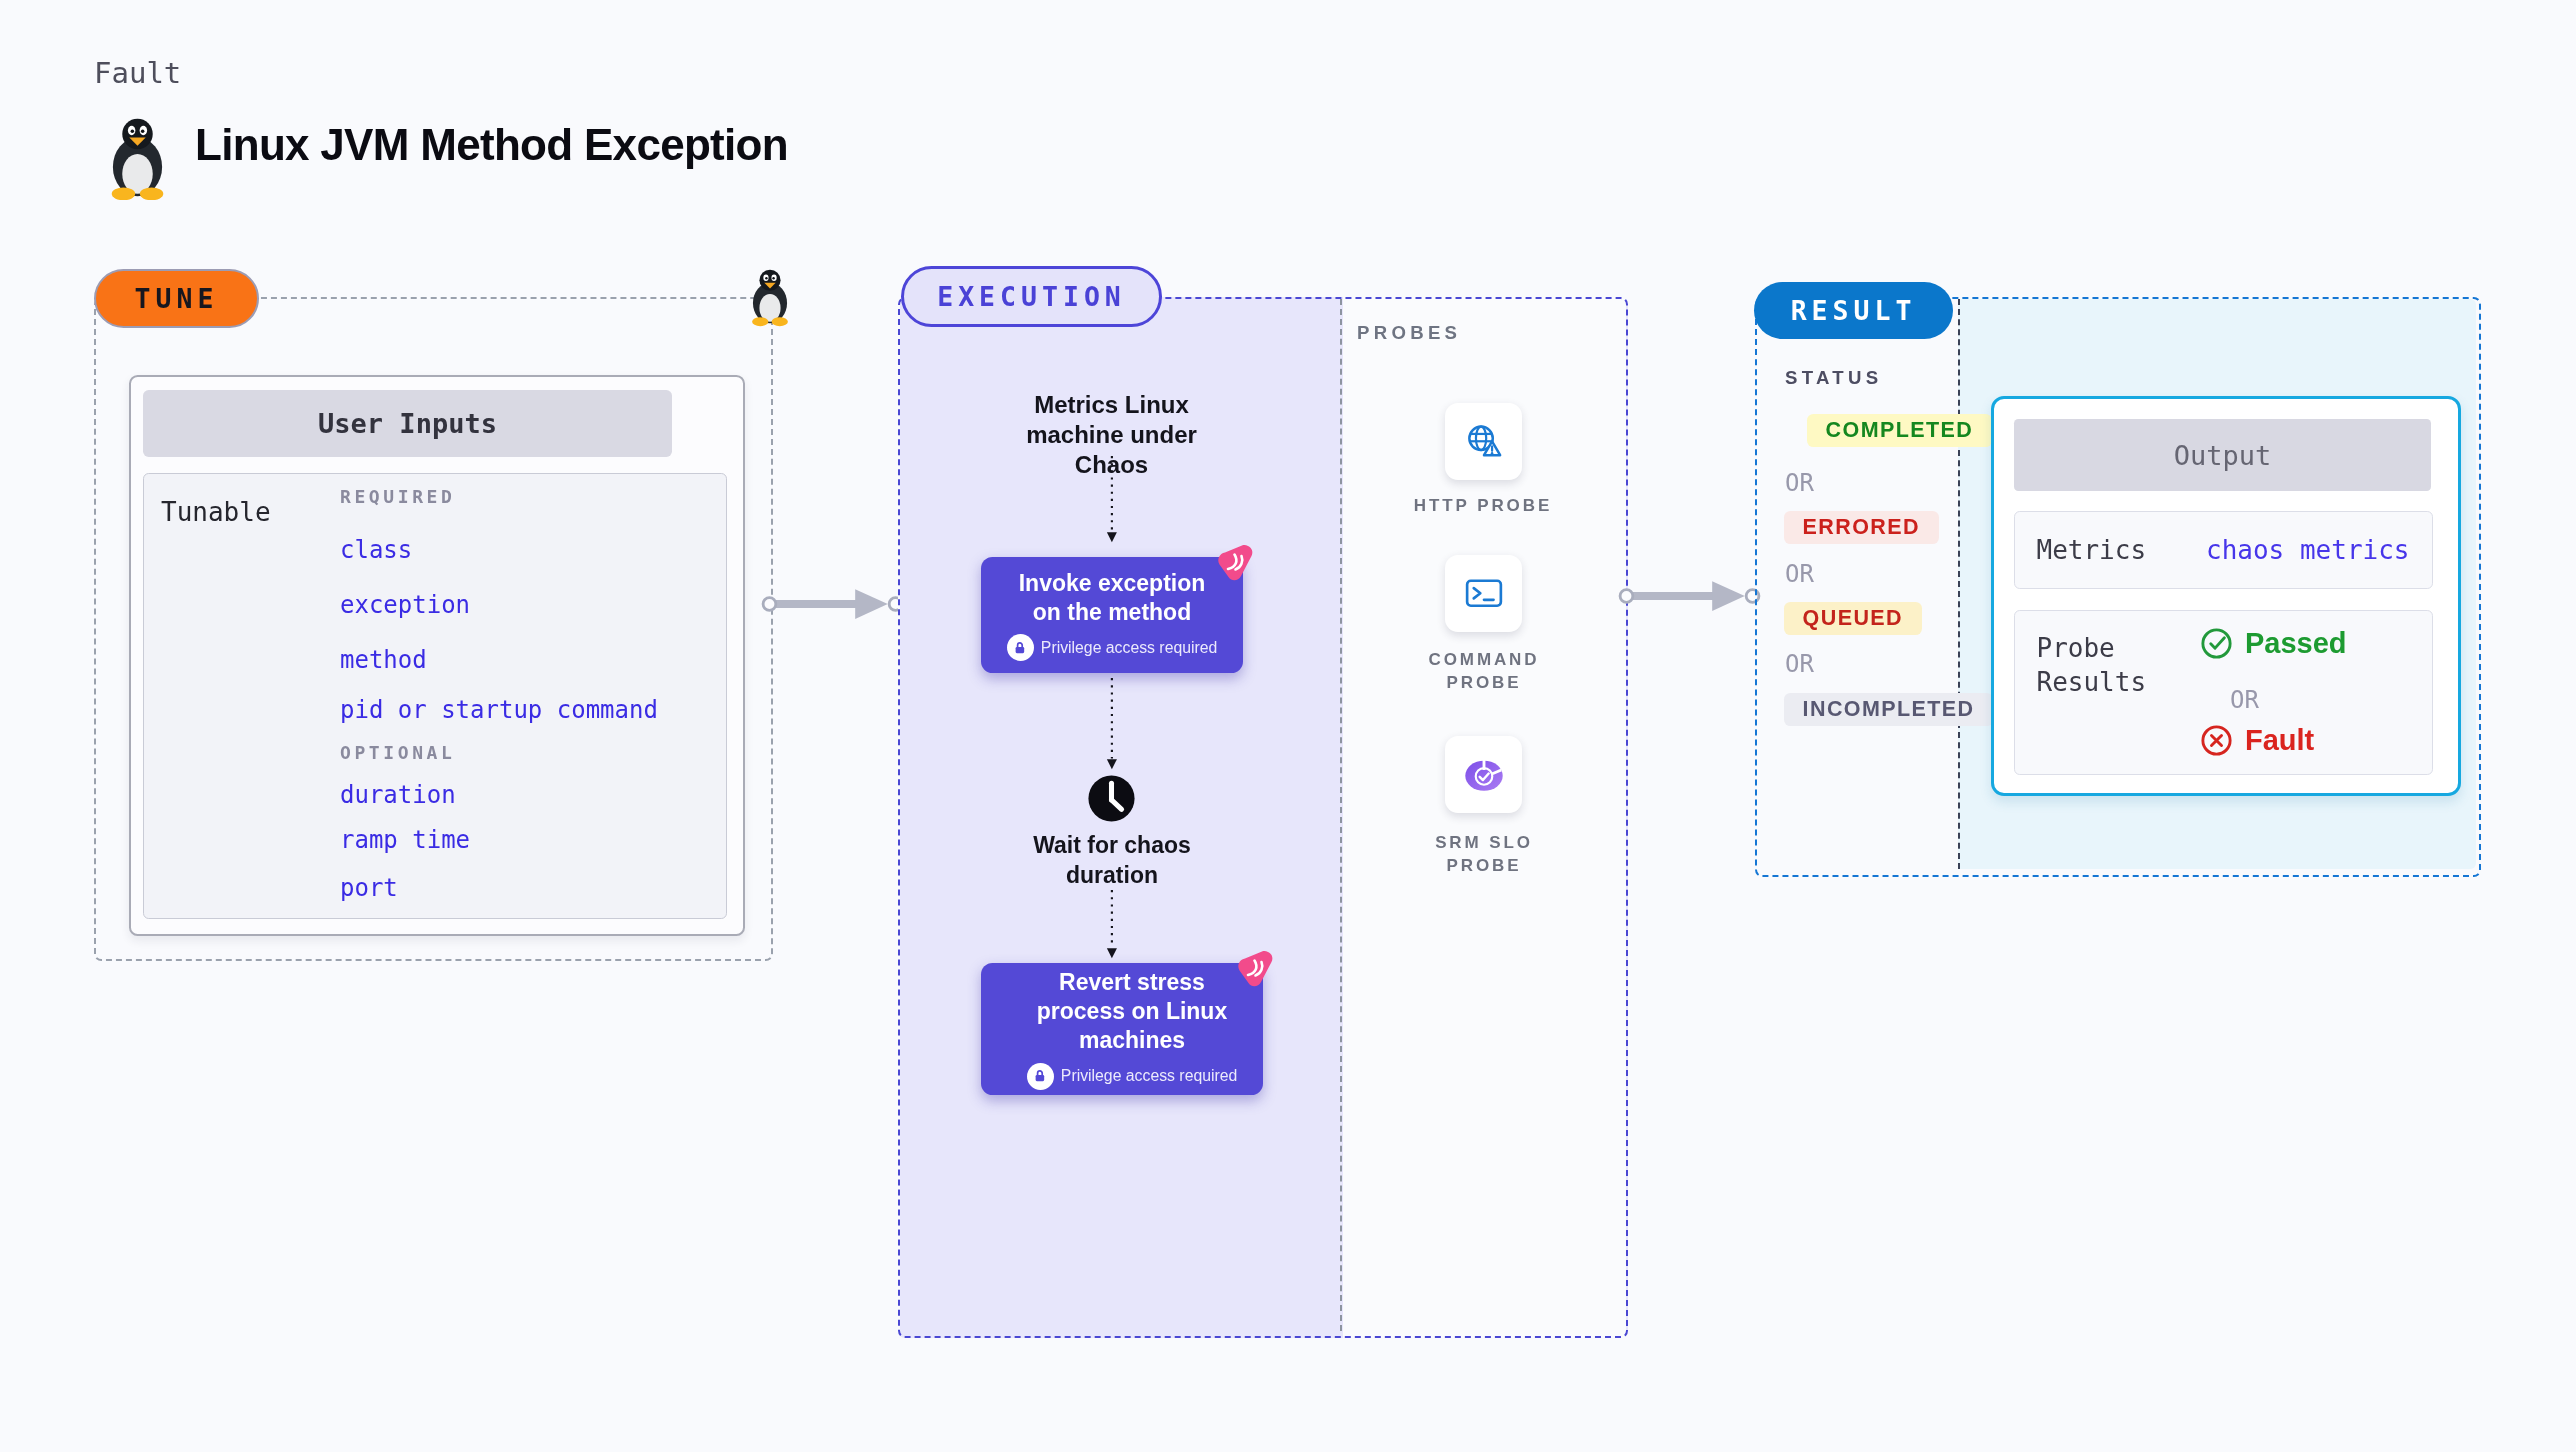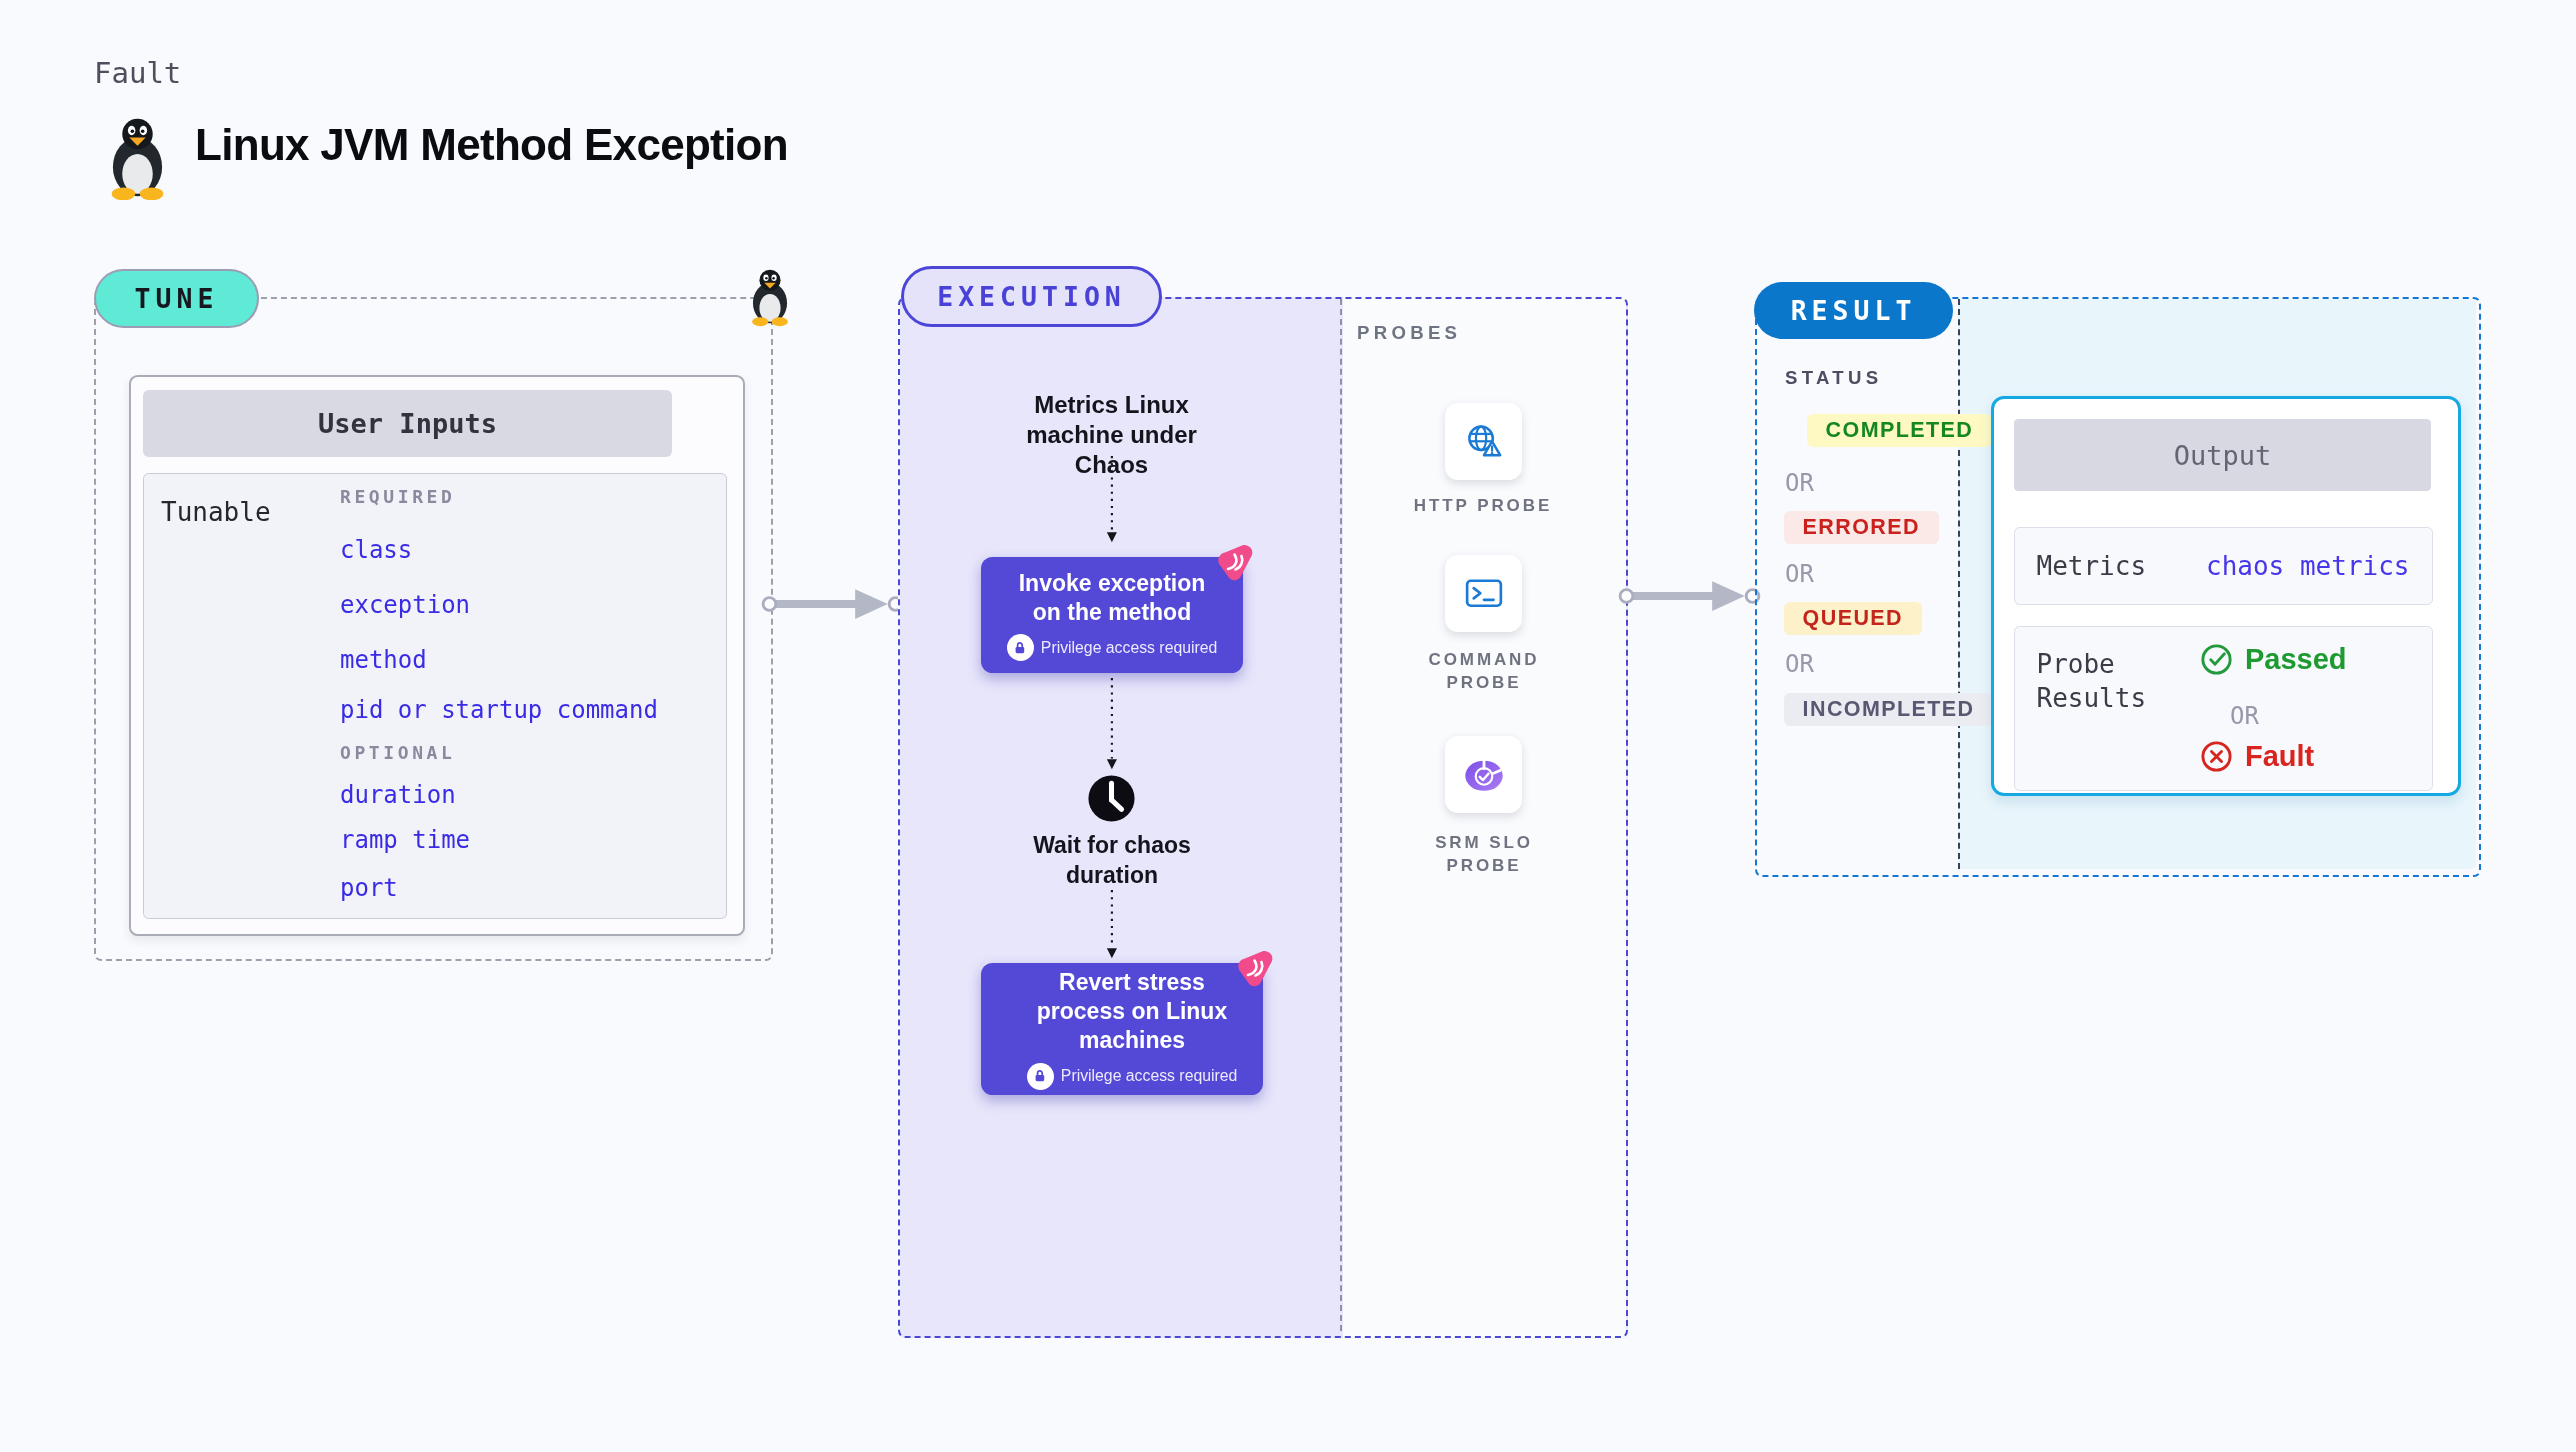--- a/index.html
+++ b/index.html
@@ -8,21 +8,21 @@
   .mono{font-family:"DejaVu Sans Mono","Liberation Mono",monospace;}
   .abs{position:absolute;}
 
   
   .kicker{left:94px;top:56px;font-size:29px;color:#4e4e5c;}
   .page-title{left:195px;top:120px;font-size:44px;font-weight:bold;color:#0b0b12;letter-spacing:-0.7px;}
 
   
   .badge{display:flex;align-items:center;justify-content:center;border-radius:43px;
          font-weight:bold;letter-spacing:5px;z-index:6;}
-  .badge.tune{left:94px;top:269px;width:161px;height:55px;background:#5eead4;border:2.9px solid #9c9cb4;color:#17171f;font-size:26.5px;}
+  .badge.tune{left:94px;top:269px;width:161px;height:55px;background:#f97316;border:2.9px solid #9c9cb4;color:#17171f;font-size:26.5px;}
   .badge.exec{left:901px;top:266px;width:255px;height:55px;background:#e4e3fa;border:3.6px solid #4d45d8;color:#4a42d6;font-size:26.5px;}
   .badge.result{left:1754px;top:282px;width:199px;height:57px;background:#0b77cb;border:none;color:#ffffff;font-size:26.5px;}
 
   
   .tune-box{left:94px;top:297px;width:675px;height:660px;border:2.1px dashed #9aa1ad;border-radius:7.2px;}
   .exec-box{left:898px;top:297px;width:726px;height:1037px;border:2.9px dashed #4a47d3;border-radius:7.2px;
             background:linear-gradient(to right,#e7e6fb 0,#e7e6fb 443px,#fafbfd 443px,#fafbfd 100%);}
   .probes-divider{left:440px;top:0;width:0;height:1032px;border-left:2.1px dashed #8d94a0;}
   .result-box{left:1755px;top:297px;width:722px;height:576px;border:2.9px dashed #1576d4;border-radius:7.2px;}
   .result-fill{left:201px;top:0;width:516px;height:570px;background:#e8f5fb;border-left:2.1px dashed #3a4156;border-radius:0 5.7px 5.7px 0;}
@@ -68,21 +68,21 @@
   .pill-completed{top:414px;background:#fef9c3;color:#15871f;margin-left:23px;}
   .pill-errored{top:511px;background:#fae9e7;color:#cb211c;}
   .pill-queued{top:602px;background:#fcf1c8;color:#c3241c;}
   .pill-incompleted{top:693px;background:#ebecf2;color:#585872;}
   .or-label{left:1785px;font-size:24px;color:#9898ab;}
 
   
   .output-card{left:1991px;top:396px;width:464px;height:394px;background:#ffffff;border:3.6px solid #16a8e0;border-radius:13px;box-shadow:0 5.7px 11.5px rgba(30,120,170,.15);}
   .output-head{left:20px;top:20px;width:417px;height:72px;background:#d8d8e2;border-radius:4.3px;
                display:flex;align-items:center;justify-content:center;font-size:27px;color:#656572;}
-  .output-row{left:20px;width:417px;background:#f8f9fc;border:1.4px solid #dcdee8;border-radius:5.7px;margin-top:16px;}
+  .output-row{left:20px;width:417px;background:#f8f9fc;border:1.4px solid #dcdee8;border-radius:5.7px;}
   .row-metrics{top:112px;height:76px;display:flex;align-items:center;}
   .row-probes{top:211px;height:163px;}
   .cell-label{margin-left:21.5px;font-size:26px;color:#3c3c48;line-height:34px;}
   .metrics-value{position:absolute;left:191px;font-size:26px;color:#4736ea;}
   .pr-label{position:absolute;left:21.5px;top:20px;font-size:26px;color:#3c3c48;line-height:34px;width:158px;}
   .passfail{position:absolute;left:185px;display:flex;align-items:center;gap:12px;font-size:29px;font-weight:bold;}
   .pf-passed{top:15.8px;color:#1d9b31;}
   .pf-failed{top:113px;color:#da241f;}
   .pr-or{position:absolute;left:215px;top:75px;font-size:24px;color:#9898ab;}
 

